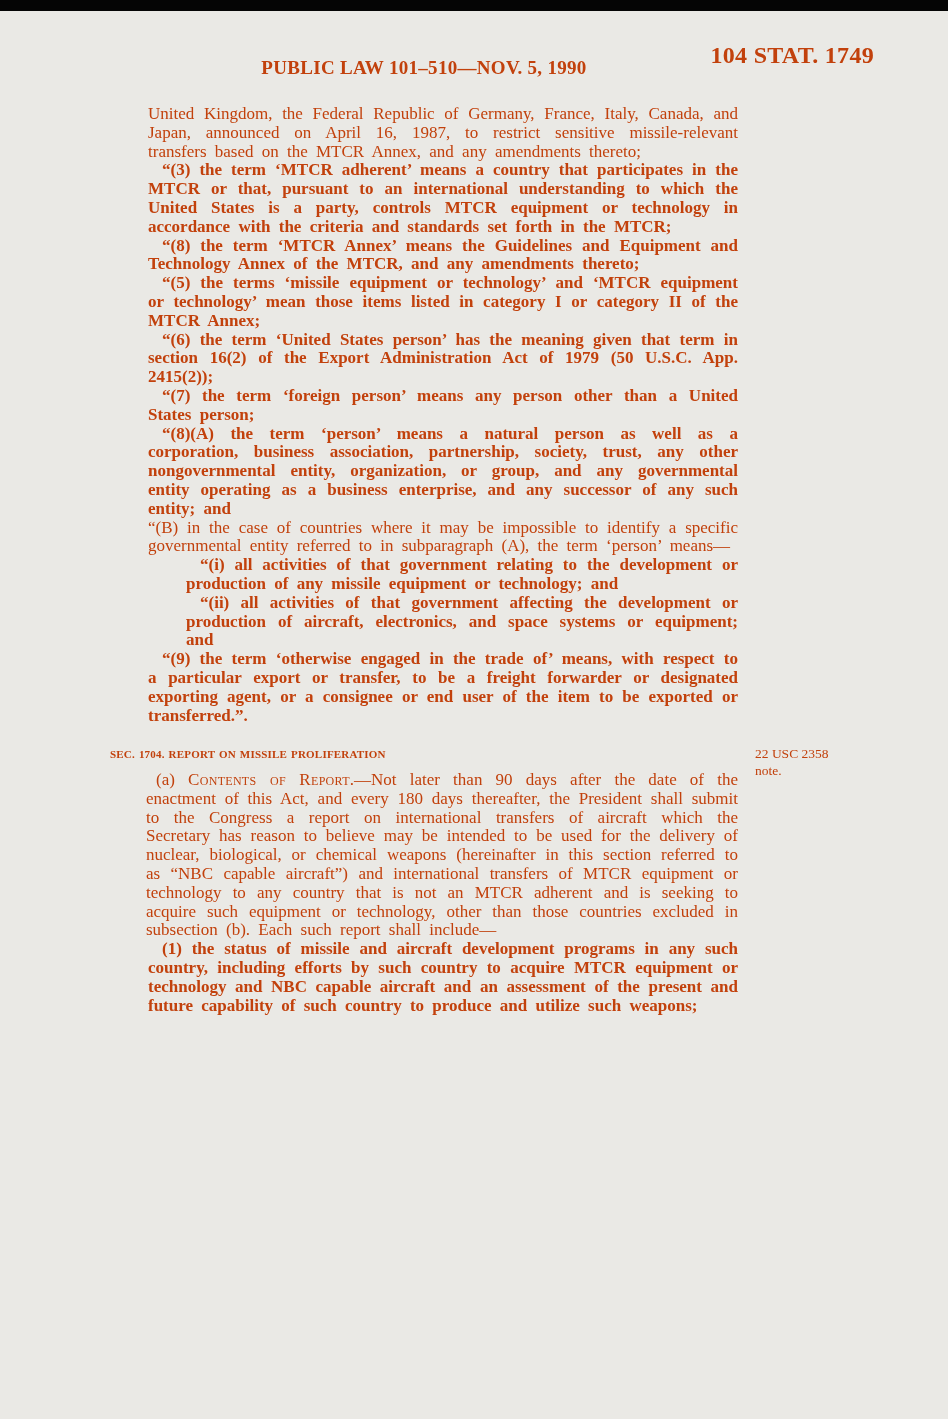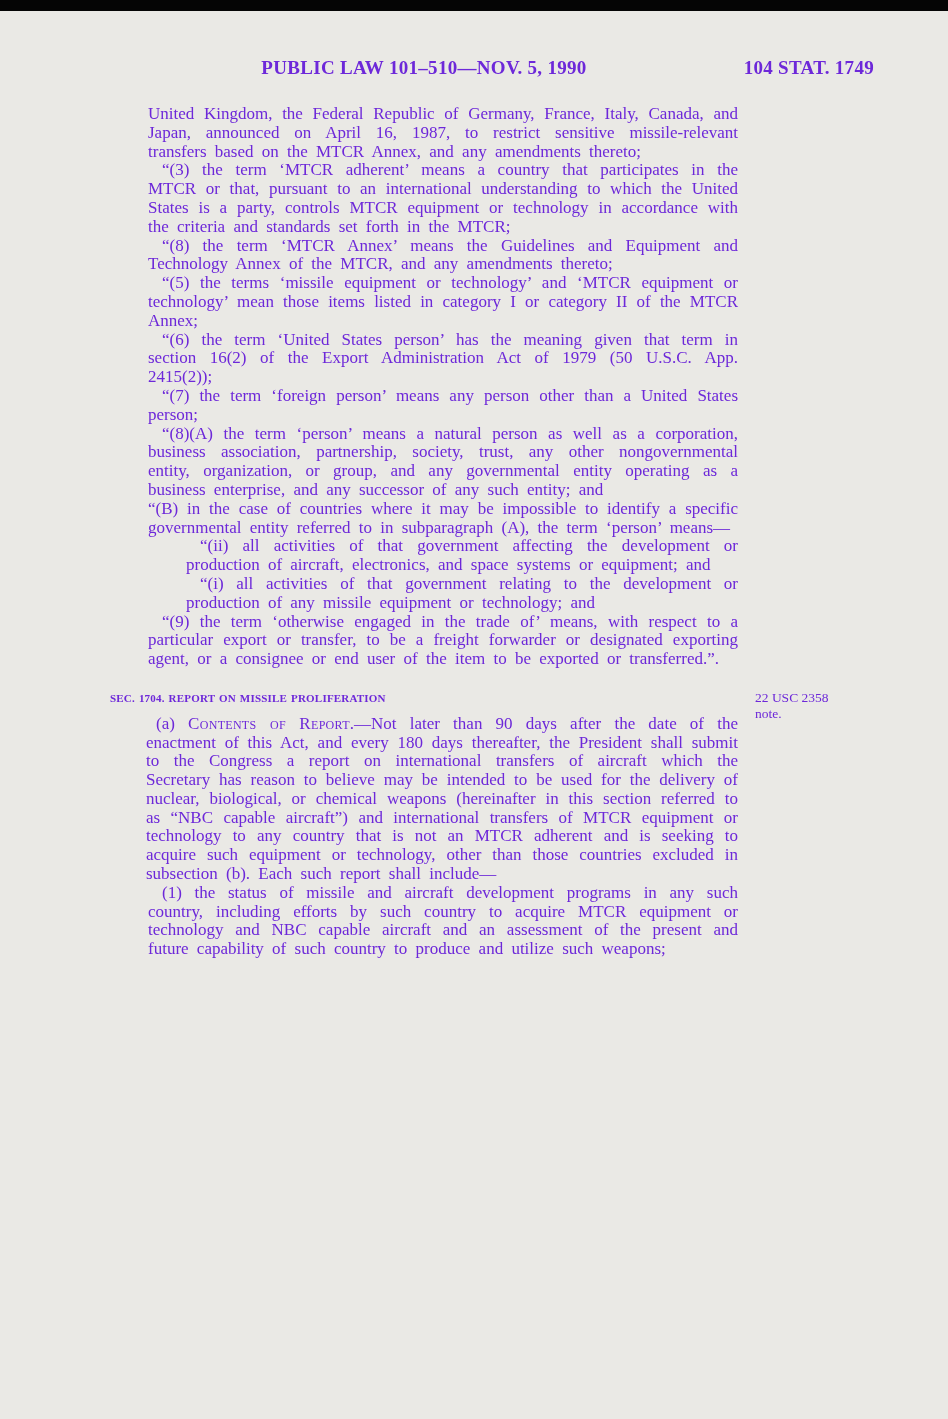--- a/index.html
+++ b/index.html
@@ -6,21 +6,21 @@
   body {
     background: #c9c8c4;
     font-family: "Liberation Serif", "DejaVu Serif", serif;
   }
   .page {
     position: relative;
     width: 948px;
     height: 1419px;
     margin: 0 auto;
     background: #eae9e5;
-    color: #6d28d9;
+    color: #c2410c;
     overflow: hidden;
   }
   .scan-bar {
     position: absolute;
     top: 0; left: 0;
     width: 100%;
     height: 11px;
     background: #050505;
   }
   .header {
@@ -34,35 +34,35 @@
     width: 628px;
     top: 57px;
     text-align: center;
     font-weight: 700;
     font-size: 19px;
     letter-spacing: 0.3px;
   }
   .header-right {
     position: absolute;
     right: 74px;
-    top: 57px;
+    top: 42px;
     font-weight: 700;
-    font-size: 19px;
+    font-size: 24px;
     letter-spacing: 0.3px;
   }
   .content {
     margin: 22px 210px 0 110px;
     font-size: 17px;
     line-height: 18.8px;
     text-align: justify;
     word-spacing: 4px;
   }
   .para { margin: 0; }
   .clause-block { margin-left: 38px; }
-  .ind { text-indent: 14px; }
+  .ind { text-indent: 14px; font-weight: bold; }
   .lvl1 { margin-left: 38px; }
   .lvl2 { margin-left: 38px; }
   .section-row { position: relative; }
   .sec-heading {
     font-size: 11px;
     font-weight: 700;
     letter-spacing: 0.2px;
     word-spacing: 1px;
     text-align: left;
     margin: 20px 0 7px 0;
@@ -96,22 +96,22 @@
 
     <section class="clause-block">
       <p class="para">United Kingdom, the Federal Republic of Germany, France, Italy, Canada, and Japan, announced on April 16, 1987, to restrict sensitive missile-relevant transfers based on the MTCR Annex, and any amendments thereto;</p>
       <p class="para ind">“(3) the term ‘MTCR adherent’ means a country that participates in the MTCR or that, pursuant to an international understanding to which the United States is a party, controls MTCR equipment or technology in accordance with the criteria and standards set forth in the MTCR;</p>
       <p class="para ind">“(8) the term ‘MTCR Annex’ means the Guidelines and Equipment and Technology Annex of the MTCR, and any amendments thereto;</p>
       <p class="para ind">“(5) the terms ‘missile equipment or technology’ and ‘MTCR equipment or technology’ mean those items listed in category I or category II of the MTCR Annex;</p>
       <p class="para ind">“(6) the term ‘United States person’ has the meaning given that term in section 16(2) of the Export Administration Act of 1979 (50 U.S.C. App. 2415(2));</p>
       <p class="para ind">“(7) the term ‘foreign person’ means any person other than a United States person;</p>
       <p class="para ind">“(8)(A) the term ‘person’ means a natural person as well as a corporation, business association, partnership, society, trust, any other nongovernmental entity, organization, or group, and any governmental entity operating as a business enterprise, and any successor of any such entity; and</p>
       <p class="para">“(B) in the case of countries where it may be impossible to identify a specific governmental entity referred to in subparagraph (A), the term ‘person’ means—</p>
+      <p class="para ind lvl2">“(i) all activities of that government relating to the development or production of any missile equipment or technology; and</p>
       <p class="para ind lvl2">“(ii) all activities of that government affecting the development or production of aircraft, electronics, and space systems or equipment; and</p>
-      <p class="para ind lvl2">“(i) all activities of that government relating to the development or production of any missile equipment or technology; and</p>
       <p class="para ind">“(9) the term ‘otherwise engaged in the trade of’ means, with respect to a particular export or transfer, to be a freight forwarder or designated exporting agent, or a consignee or end user of the item to be exported or transferred.”.</p>
     </section>
 
     <div class="section-row">
       <h2 class="sec-heading">SEC. 1704. REPORT ON MISSILE PROLIFERATION</h2>
 
       <aside class="margin-note">
         <div>22 USC 2358</div>
         <div>note.</div>
       </aside>

